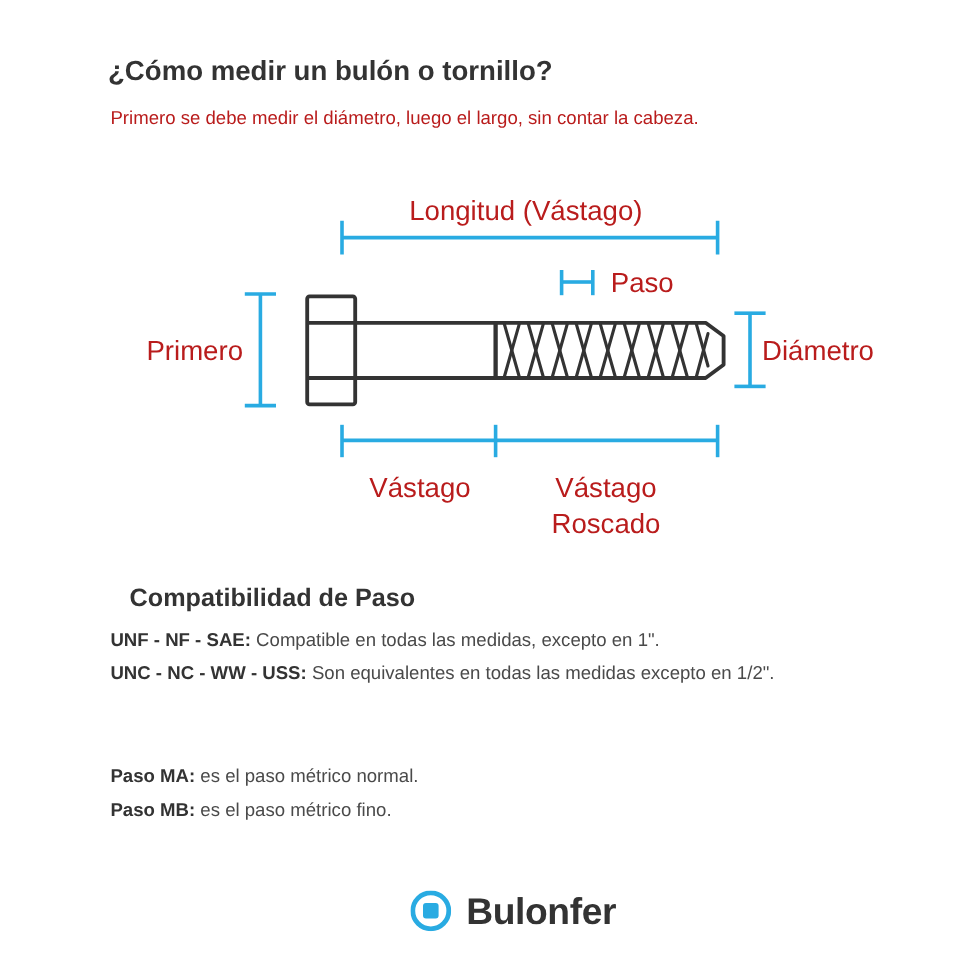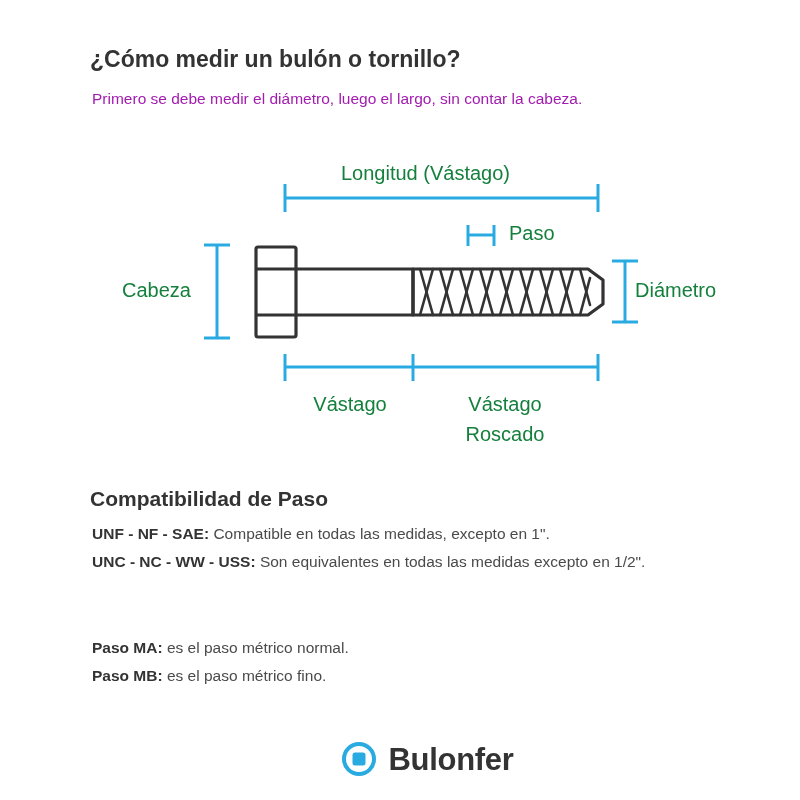--- a/index.html
+++ b/index.html
@@ -29,48 +29,48 @@
     font-size: 23px;
     font-weight: bold;
     color: #333333;
     letter-spacing: 0px;
   }
   .subtitle {
     position: absolute;
     left: 64px;
     top: 90px;
     font-size: 15.5px;
-    color: #a21caf;
+    color: #b91c1c;
   }
 
   
   .diagram {
     position: absolute;
     left: 0;
     top: 140px;
     width: 800px;
     height: 340px;
   }
   .diagram svg {
     display: block;
   }
   .lbl {
     position: absolute;
-    font-size: 20px;
-    color: #15803d;
+    font-size: 23px;
+    color: #b91c1c;
     white-space: nowrap;
   }
   .lbl-center {
     text-align: center;
   }
 
   
   .sec-head {
     position: absolute;
-    left: 62px;
+    left: 80px;
     font-size: 21px;
     font-weight: bold;
     color: #333333;
   }
   .sec-line {
     position: absolute;
     left: 64px;
     font-size: 15.5px;
     color: #4a4a4a;
     white-space: nowrap;
@@ -171,21 +171,21 @@
         <line x1="485" y1="129" x2="472" y2="175"></line>
         <line x1="505" y1="129" x2="492" y2="175"></line>
         <line x1="525" y1="129" x2="512" y2="175"></line>
         <line x1="545" y1="129" x2="532" y2="175"></line>
         <line x1="562" y1="138" x2="552" y2="175"></line>
       </g>
     </svg>
 
     <div class="lbl" style="left:313px; top:22px;">Longitud (Vástago)</div>
     <div class="lbl" style="left:481px; top:82px;">Paso</div>
-    <div class="lbl" style="left:94px; top:139px;">Cabeza</div>
+    <div class="lbl" style="left:94px; top:139px;">Primero</div>
     <div class="lbl" style="left:607px; top:139px;">Diámetro</div>
 
     <div class="lbl lbl-center" style="left:258px; top:253px; width:128px;">Vástago</div>
 
     <div class="lbl lbl-center" style="left:413px; top:253px; width:128px;">Vástago</div>
     <div class="lbl lbl-center" style="left:413px; top:283px; width:128px;">Roscado</div>
   </div>
 
   <div class="sec-head" style="top:487px;">Compatibilidad de Paso</div>
   <div class="sec-line" style="top:525px;">

